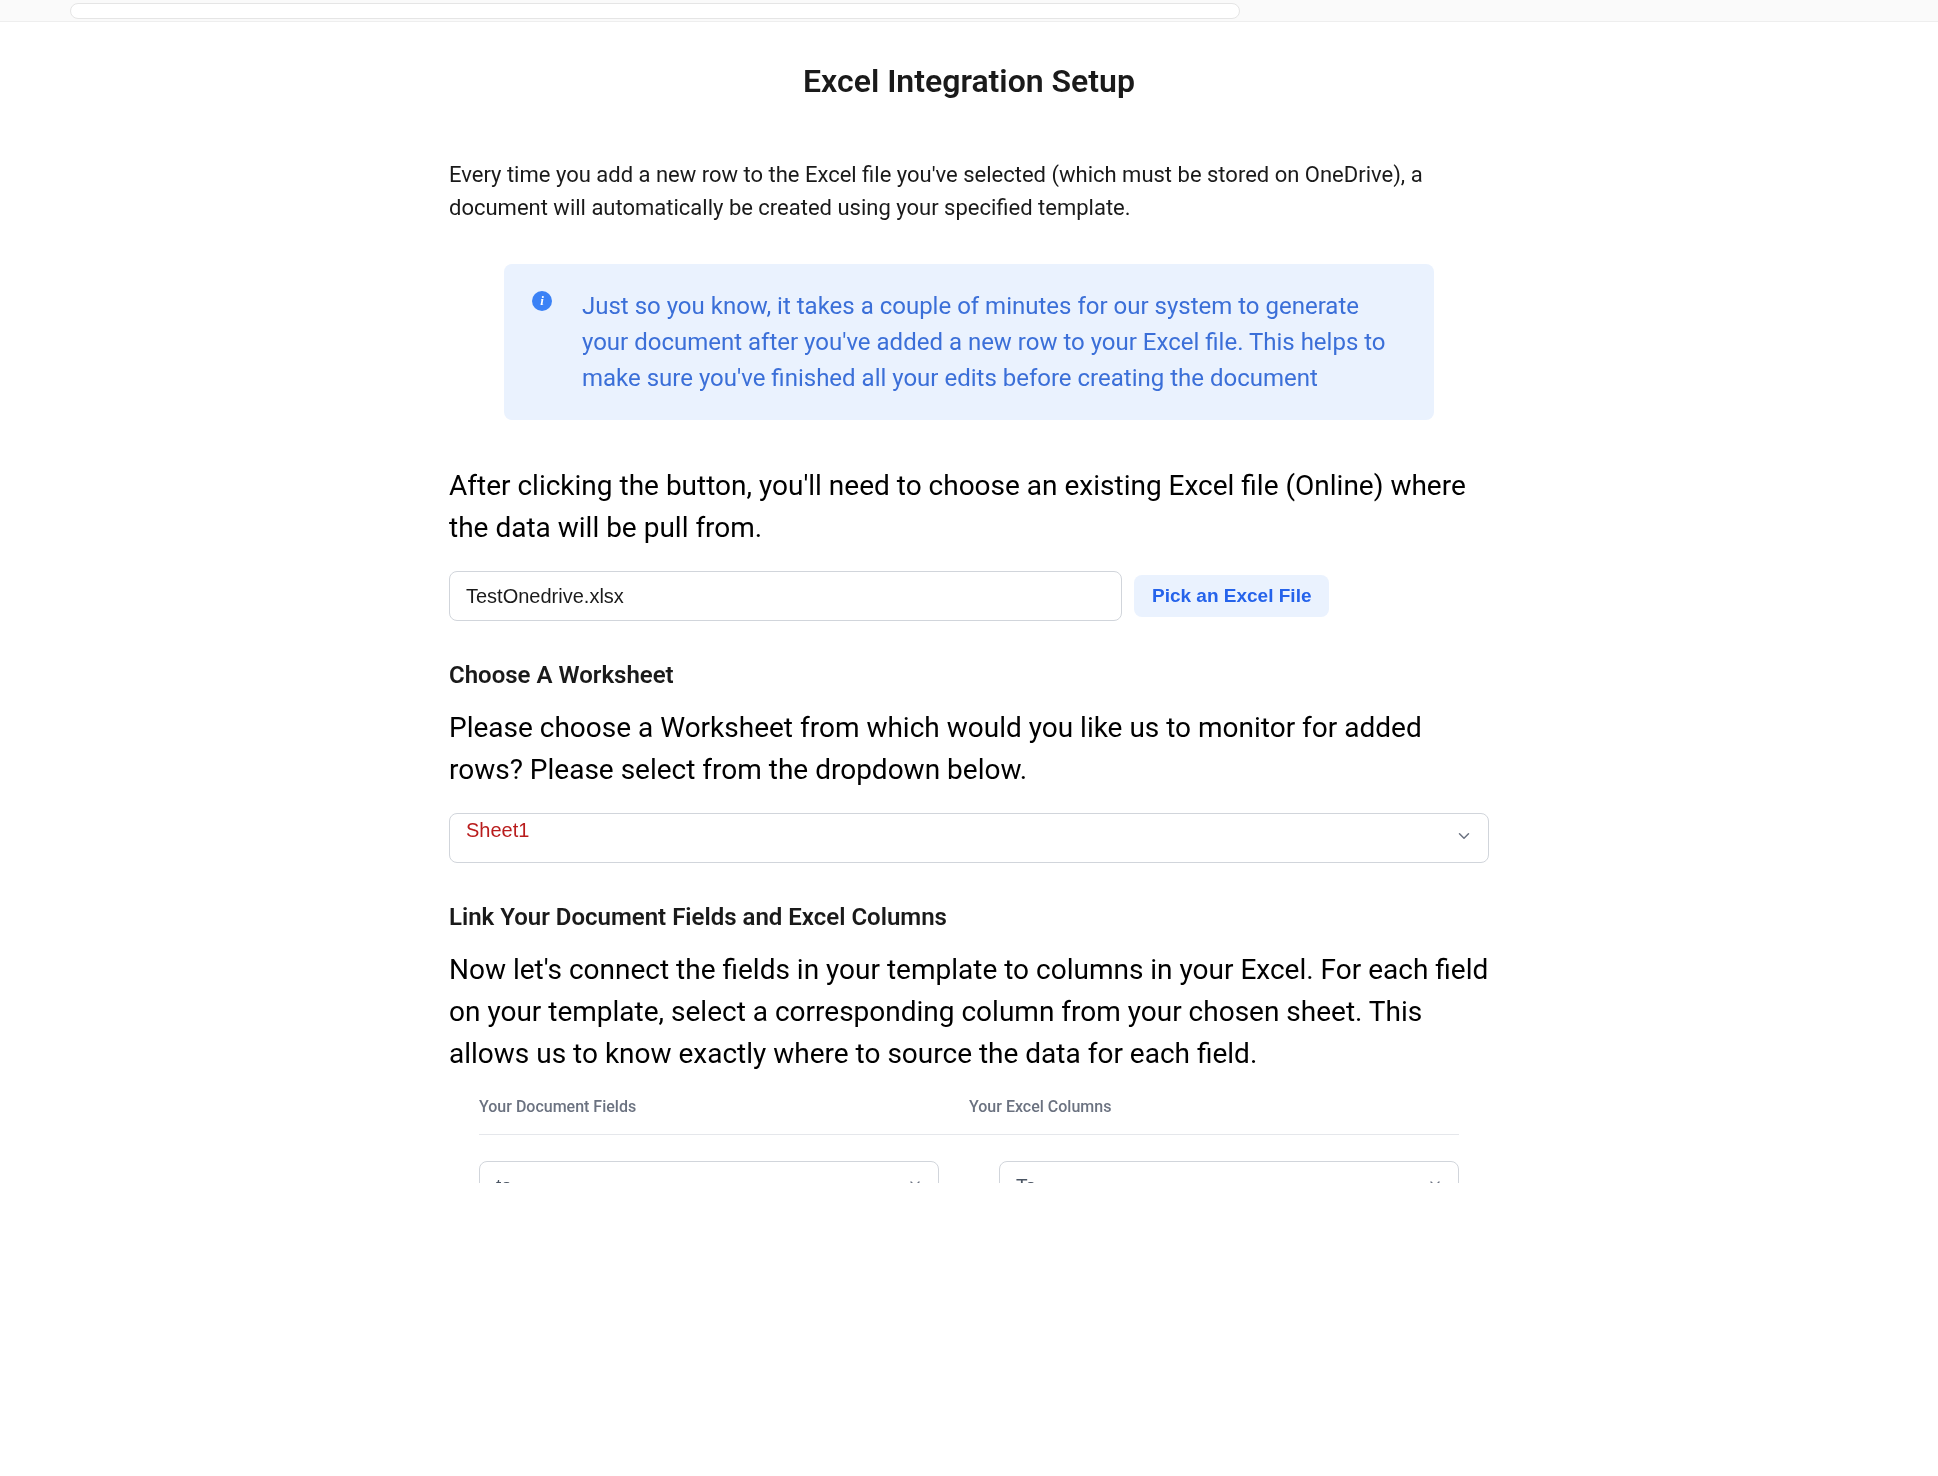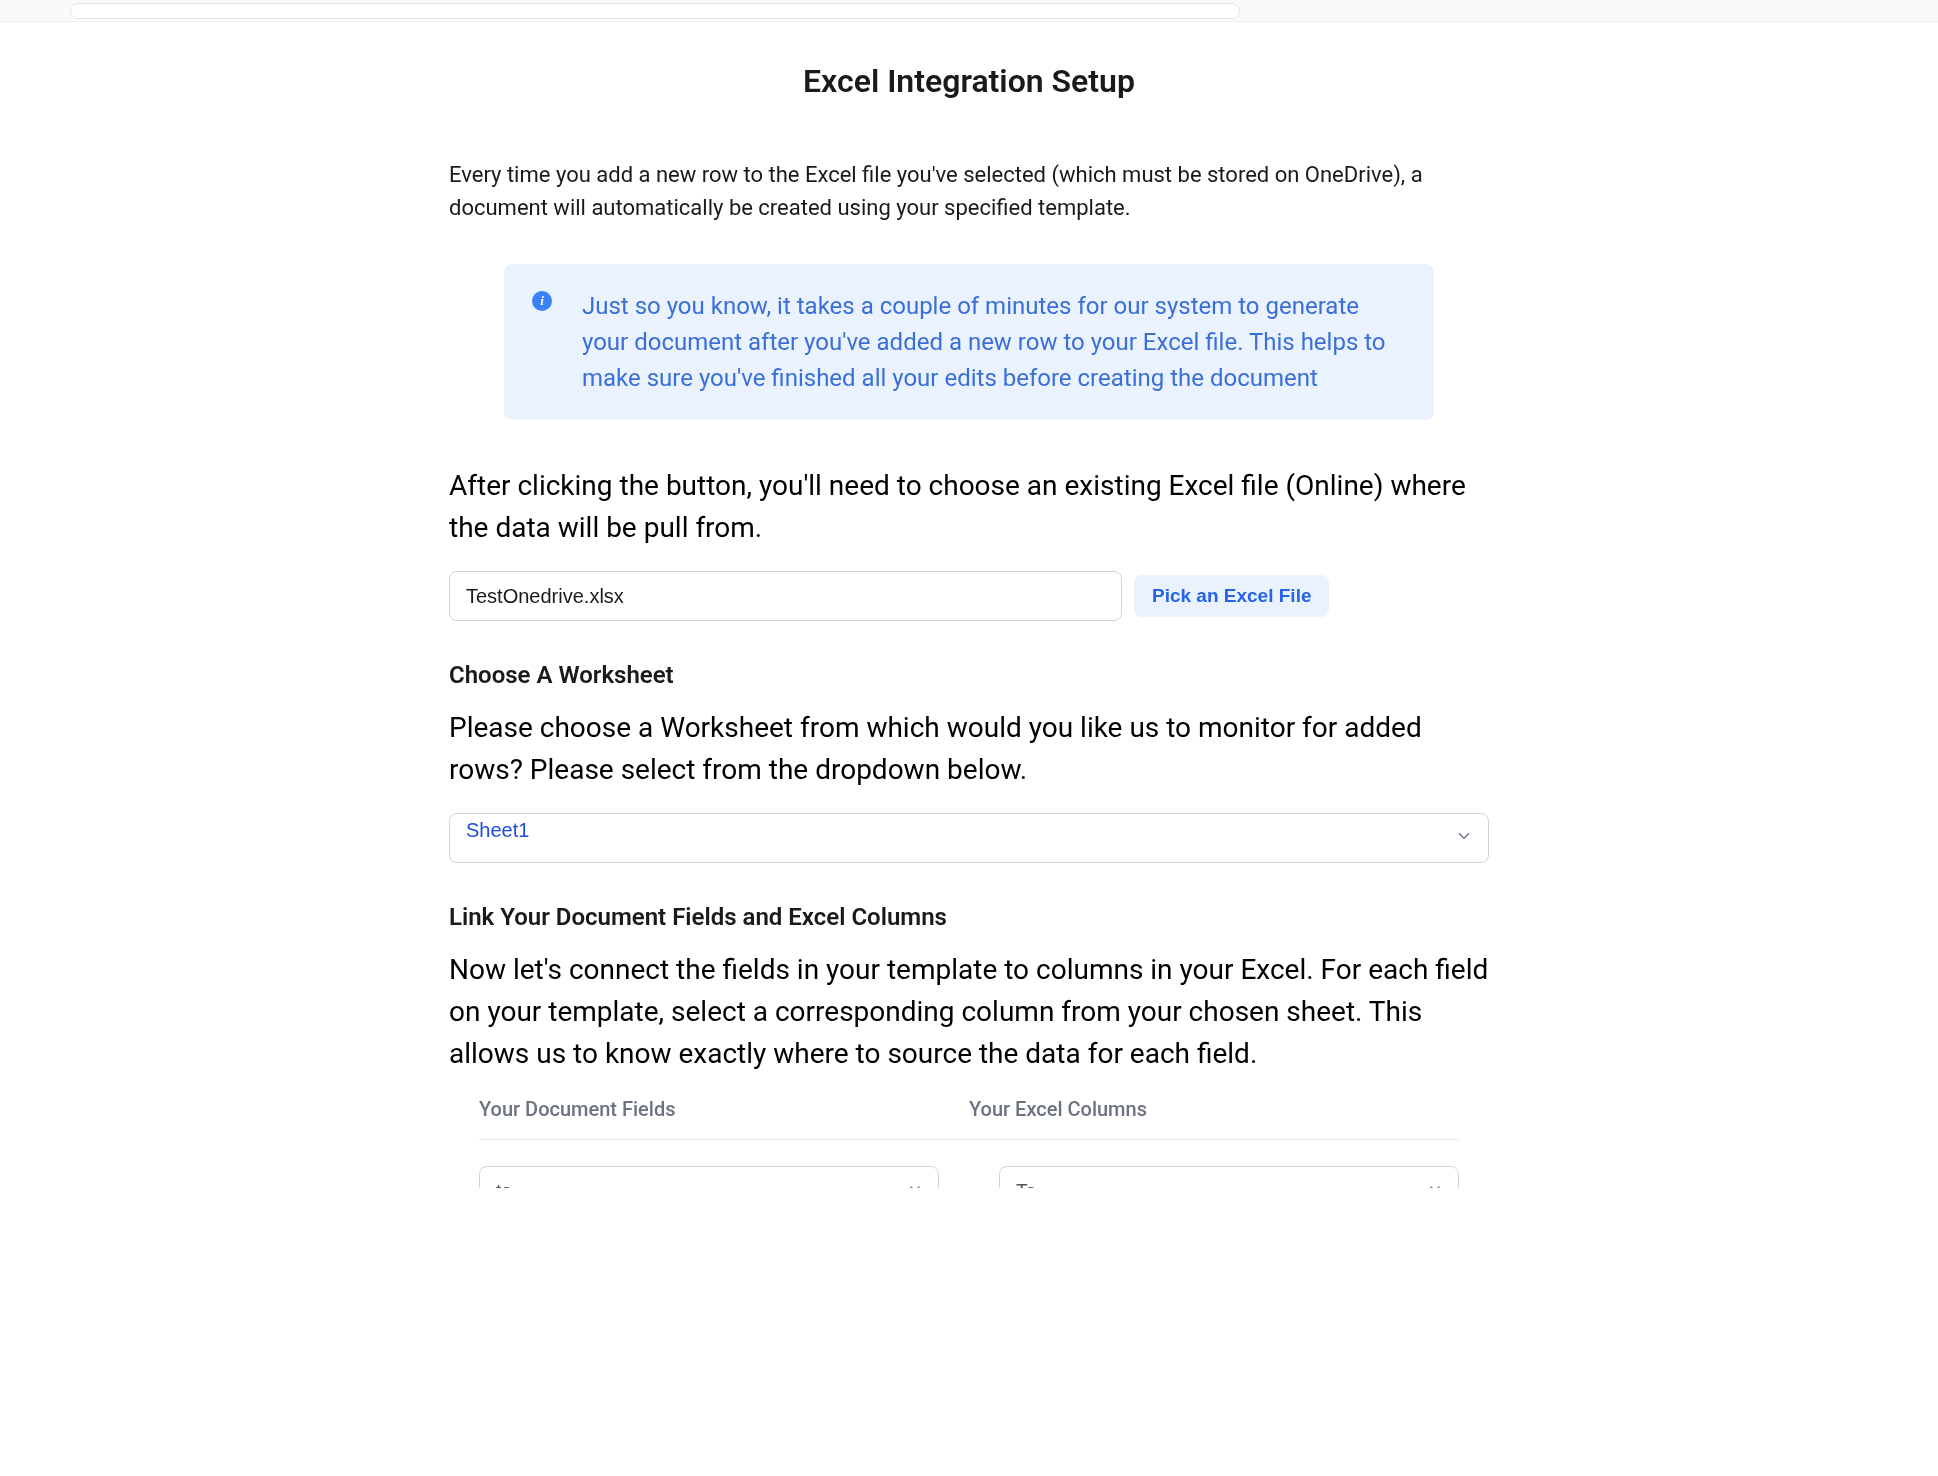--- a/index.html
+++ b/index.html
@@ -129,21 +129,21 @@
       position: relative;
       width: 100%;
     }
     .select-input {
       width: 100%;
       height: 50px;
       border: 1px solid #d1d5db;
       border-radius: 8px;
       padding: 0 40px 15px 16px;
       font-size: 20px;
-      color: #1d4ed8;
+      color: #b91c1c;
       background: #fff;
       appearance: none;
       cursor: pointer;
       text-align: left;
     }
     .chevron {
       position: absolute;
       right: 16px;
       top: 50%;
       transform: translateY(-50%);
@@ -154,21 +154,21 @@
       padding: 0 30px;
     }
     .mapping-header {
       display: flex;
       border-bottom: 1px solid #e5e7eb;
       padding-bottom: 18px;
       margin-bottom: 26px;
     }
     .mapping-col {
       flex: 1;
-      font-size: 20px;
+      font-size: 16px;
       font-weight: 500;
       color: #6b7280;
     }
     .mapping-row {
       display: flex;
       gap: 60px;
     }
     .mapping-cell {
       flex: 1;
     }

